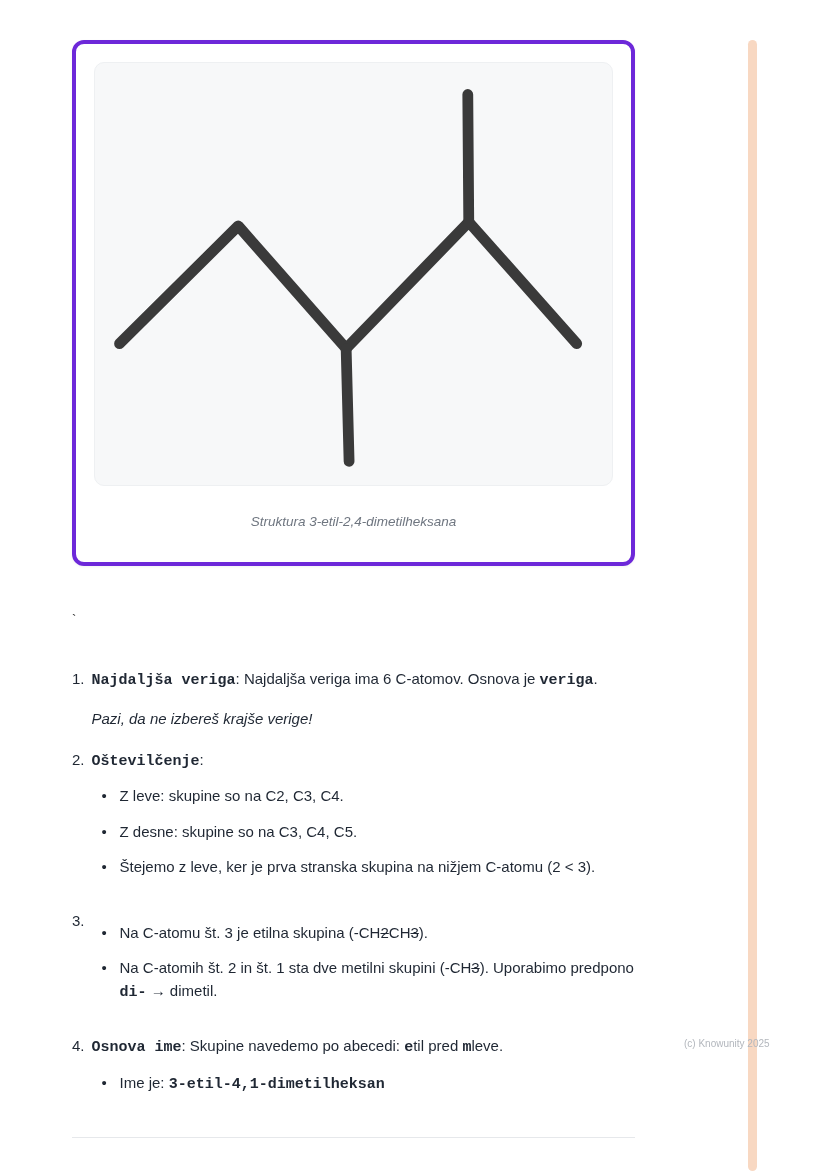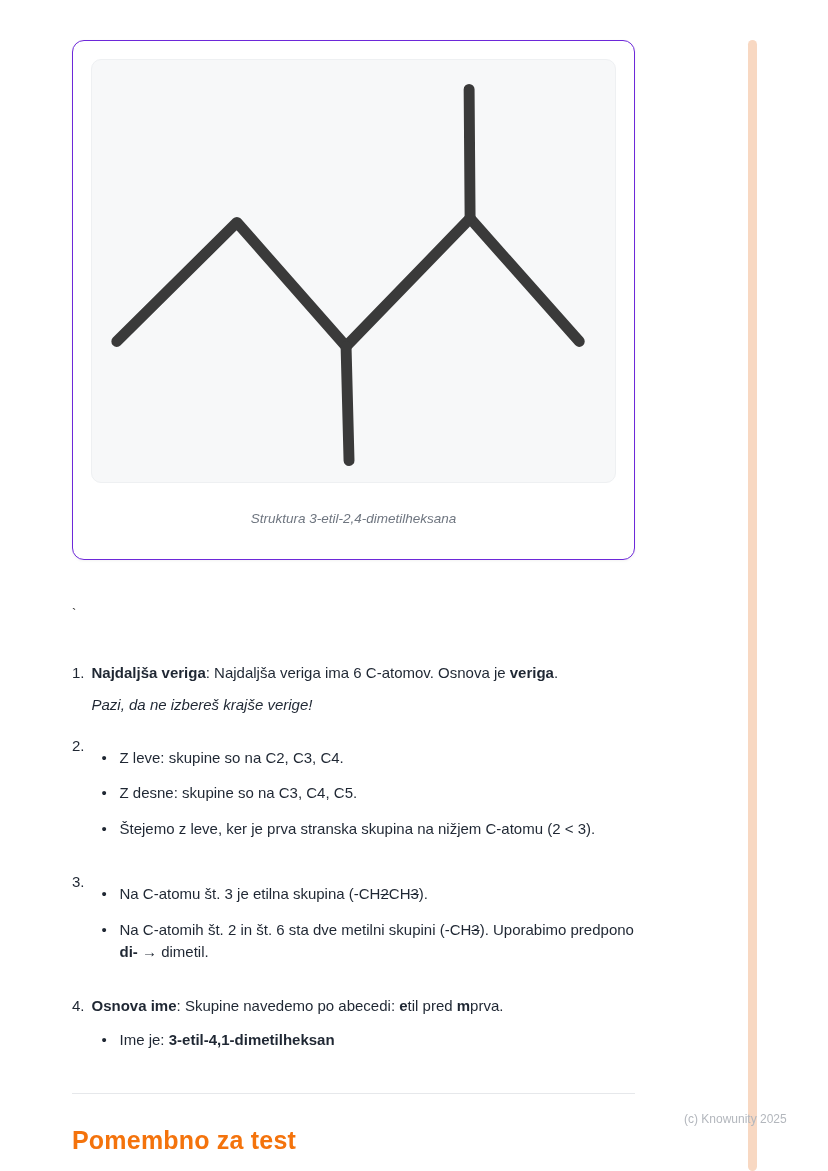--- a/index.html
+++ b/index.html
@@ -10,21 +10,21 @@
   html,body{margin:0;padding:0;}
   body{
     width:828px;height:1171px;position:relative;overflow:hidden;
     background:#ffffff;color:#1f2733;
     font-family:"Liberation Sans",sans-serif;font-size:15px;line-height:1.5;
   }
   .content{padding:40px 193px 0 72px;box-sizing:border-box;width:828px;}
 
   
   .card{
-    background:#fff;border:1px solid #6d28d9;border-radius:12px;
+    background:#fff;border:4px solid #6d28d9;border-radius:12px;
     box-shadow:0 1px 3px rgba(0,0,0,.05);
     padding:18px 18px 30px;box-sizing:border-box;width:100%;
   }
   .panel{
     background:#f7f8f9;border:1px solid #eef0f2;border-radius:10px;
     height:422px;overflow:hidden;
   }
   .panel svg{display:block;width:100%;height:100%;color:var(--stroke);}
   .caption{
     text-align:center;font-style:italic;color:#6f7680;
@@ -32,22 +32,22 @@
   }
 
   .stray{margin-top:44px;font-size:13px;color:#333;}
 
   
   ol.steps{list-style:none;margin:38px 0 0 0;padding:0;}
   ol.steps > li{display:flex;margin-bottom:18px;}
   ol.steps .num{flex:0 0 auto;margin-right:7px;}
   ol.steps .body{flex:1 1 auto;}
   .line{min-height:1em;}
-  .note{margin-top:10px;}
-  .b{font-weight:bold;}
+  .note{margin-top:16px;}
+  .b{font-weight:bold;font-family:Liberation Mono, monospace;}
   .i{font-style:italic;}
   .strike{text-decoration:line-through;}
 
   ul.sub{list-style:none;margin:12px 0 0 10px;padding:0;}
   ul.sub > li{display:flex;margin-bottom:13px;}
   ul.sub .mk{flex:0 0 auto;width:18px;text-align:left;}
   ul.sub .btext{flex:1 1 auto;}
 
   .divider{border:none;border-top:1px solid #e6e8eb;margin:28px 0 0 0;}
 
@@ -55,22 +55,22 @@
     color:var(--accent);font-size:25px;font-weight:bold;
     margin:28px 0 0 0;letter-spacing:.2px;
   }
 
   
   .scrollbar{
     position:absolute;left:748px;top:40px;width:9px;height:1131px;
     background:var(--peach);border-radius:6px;z-index:1;
   }
   .watermark{
-    position:absolute;left:684px;top:1110px;z-index:2;
-    font-size:12px;color:#b3b7bd;white-space:nowrap;
+    position:absolute;left:684px;top:1036px;z-index:2;
+    font-size:10px;color:#b3b7bd;white-space:nowrap;
   }
 </style>
 </head>
 <body>
 
 <div class="content">
 
   <div class="card">
     <div class="panel">
       <svg viewBox="0 0 527 422" fill="none" stroke="currentColor" stroke-width="11" stroke-linecap="round" stroke-linejoin="round">
@@ -88,20 +88,21 @@
       <li>
         <span class="num">1.</span>
         <div class="body">
           <div class="line"><span class="b">Najdaljša veriga</span><span>: Najdaljša veriga ima 6 C-atomov. Osnova je </span><span class="b">veriga</span><span>.</span></div>
           <div class="line note"><span class="i">Pazi, da ne izbereš krajše verige!</span></div>
         </div>
       </li>
       <li>
         <span class="num">2.</span>
         <div class="body">
+          <div class="line"><span class="b">Oštevilčenje</span><span>:</span></div>
           <ul class="sub">
             <li>
               <span class="mk">•</span>
               <div class="btext"><span>Z leve: skupine so na C2, C3, C4.</span></div>
             </li>
             <li>
               <span class="mk">•</span>
               <div class="btext"><span>Z desne: skupine so na C3, C4, C5.</span></div>
             </li>
             <li>
@@ -114,29 +115,29 @@
       <li>
         <span class="num">3.</span>
         <div class="body">
           <ul class="sub">
             <li>
               <span class="mk">•</span>
               <div class="btext"><span>Na C-atomu št. 3 je etilna skupina (-CH</span><span class="strike">2</span><span>CH</span><span class="strike">3</span><span>).</span></div>
             </li>
             <li>
               <span class="mk">•</span>
-              <div class="btext"><span>Na C-atomih št. 2 in št. 6 sta dve metilni skupini (-CH</span><span class="strike">3</span><span>). Uporabimo predpono </span><span class="b">di-</span><span> → dimetil.</span></div>
+              <div class="btext"><span>Na C-atomih št. 2 in št. 1 sta dve metilni skupini (-CH</span><span class="strike">3</span><span>). Uporabimo predpono </span><span class="b">di-</span><span> → dimetil.</span></div>
             </li>
           </ul>
         </div>
       </li>
       <li>
         <span class="num">4.</span>
         <div class="body">
-          <div class="line"><span class="b">Osnova ime</span><span>: Skupine navedemo po abecedi: </span><span class="b">e</span><span>til pred </span><span class="b">m</span><span>prva.</span></div>
+          <div class="line"><span class="b">Osnova ime</span><span>: Skupine navedemo po abecedi: </span><span class="b">e</span><span>til pred </span><span class="b">m</span><span>leve.</span></div>
           <ul class="sub">
             <li>
               <span class="mk">•</span>
               <div class="btext"><span>Ime je: </span><span class="b">3-etil-4,1-dimetilheksan</span></div>
             </li>
           </ul>
         </div>
       </li>
     </ol>
 

